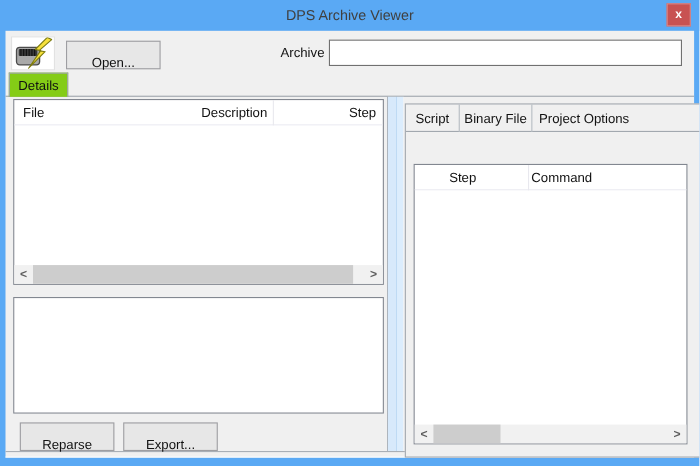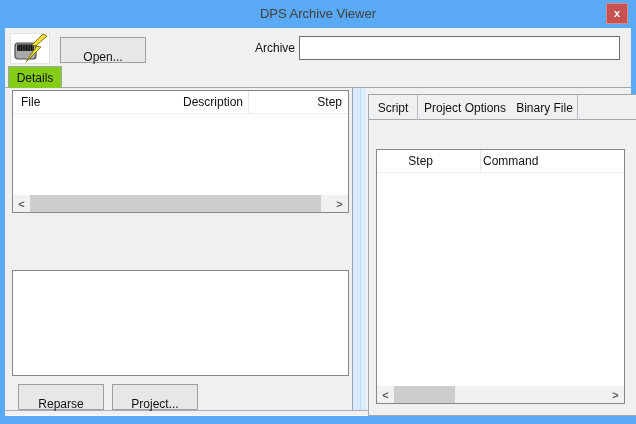--- a/index.html
+++ b/index.html
@@ -46,21 +46,21 @@
   .vdivider{position:absolute;top:0;width:1px;height:23px;background:#e8e8ee;}
 
   .hscroll{position:absolute;left:0;right:0;bottom:0;height:17px;background:#f1f1f1;}
   .hscroll .arrow{position:absolute;top:0;width:17px;height:17px;display:flex;align-items:center;
                   justify-content:center;color:#5c5c5c;font-size:11px;font-weight:bold;cursor:pointer;}
   .hscroll .arrow.left{left:0;}
   .hscroll .arrow.right{right:0;}
   .hscroll .thumb{position:absolute;top:0;height:17px;background:#cdcdcd;cursor:pointer;}
 
   
-  .file-list{left:7px;top:62px;width:337px;height:123px;}
+  .file-list{left:7px;top:62px;width:337px;height:169px;}
   .file-list .col-file{left:8px;}
   .file-list .col-desc{right:105px;}
   .file-list .col-size{right:6px;}
   .file-list .d1{left:235px;}
   .file-list .thumb{left:17px;right:27px;}
 
   .desc-box{position:absolute;left:7px;top:242px;width:337px;height:106px;background:#ffffff;
             border:1px solid #828790;z-index:2;}
   .reparse-btn{left:13px;top:356px;width:86px;height:22px;z-index:2;}
   .export-btn{left:107px;top:356px;width:86px;height:22px;z-index:2;}
@@ -134,29 +134,29 @@
       <div class="hscroll">
         <span class="arrow left">&lt;</span>
         <span class="thumb"></span>
         <span class="arrow right">&gt;</span>
       </div>
     </div>
 
     <div class="desc-box"></div>
 
     <button class="btn reparse-btn">Reparse</button>
-    <button class="btn export-btn">Project...</button>
+    <button class="btn export-btn">Export...</button>
 
     <div class="splitter"></div>
 
     <div class="right-panel">
       <div class="rtabs">
         <div class="rtab t-script sep">Script</div>
+        <div class="rtab t-binary sep">Binary File</div>
         <div class="rtab t-project">Project Options</div>
-        <div class="rtab t-binary sep">Binary File</div>
       </div>
 
       <div class="listbox script-list">
         <div class="list-header">
           <span class="hcell col-step">Step</span>
           <span class="hcell col-cmd">Command</span>
           <span class="vdivider d2"></span>
         </div>
         <div class="hscroll">
           <span class="arrow left">&lt;</span>

